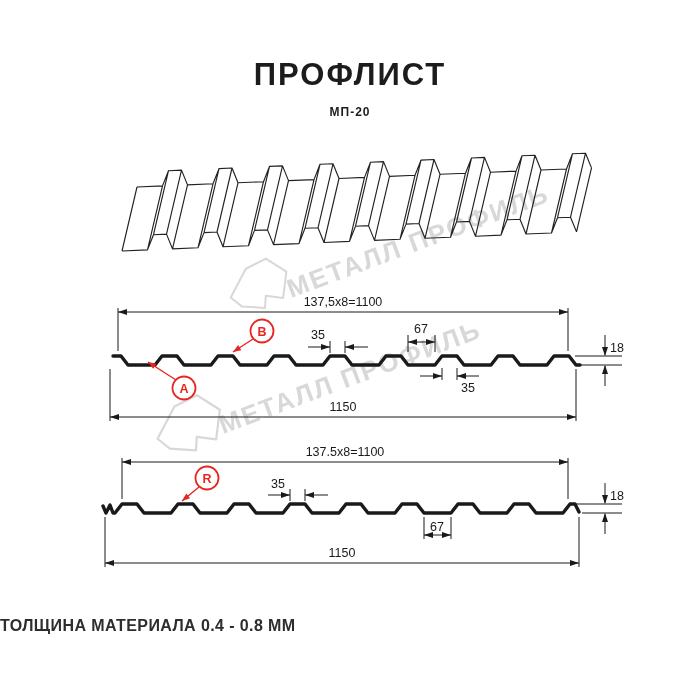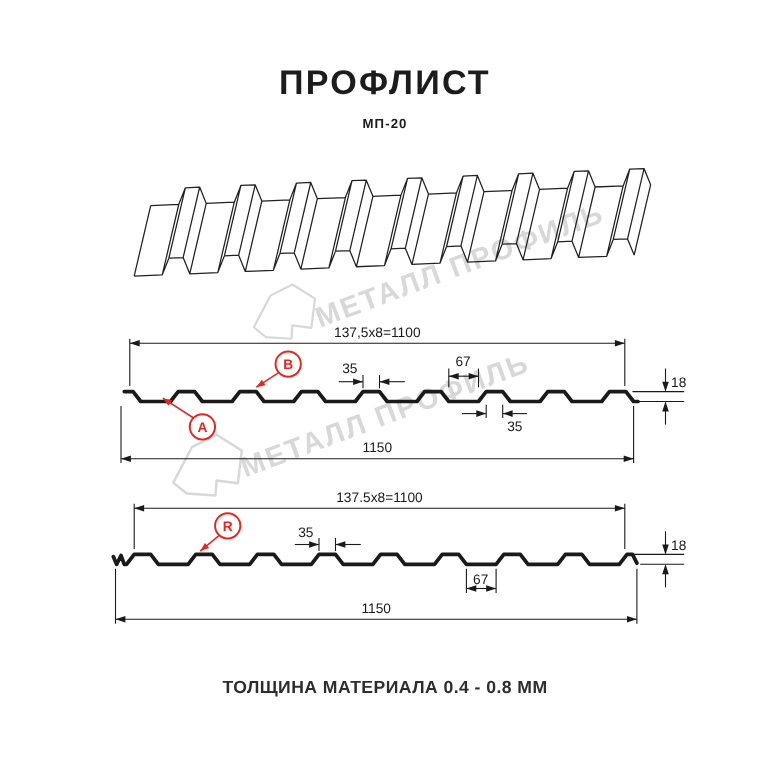--- a/index.html
+++ b/index.html
@@ -2,21 +2,21 @@
 <html><head>
 <meta charset="utf-8">
 <style>
   html,body{margin:0;padding:0;background:#fff;}
   #canvas{position:relative;width:700px;height:700px;background:#ffffff;overflow:hidden;
           font-family:"Liberation Sans",sans-serif;}
   .title{position:absolute;top:57px;left:0;width:700px;text-align:center;
          font-size:31px;font-weight:bold;letter-spacing:2px;color:#1c1c1c;}
   .subtitle{position:absolute;top:105px;left:0;width:700px;text-align:center;
          font-size:12px;font-weight:bold;letter-spacing:1px;color:#1c1c1c;}
-  .footer{position:absolute;top:617px;left:0;width:700px;text-align:center;
+  .footer{position:absolute;top:617px;left:0;width:700px;text-align:left;
          font-size:16px;font-weight:bold;letter-spacing:.4px;color:#2d2d2d;}
   svg{position:absolute;left:0;top:0;}
   svg text{font-family:"Liberation Sans",sans-serif;}
 </style>
 </head>
 <body>
 
 <div id="canvas">
   <div class="title">ПРОФЛИСТ</div>
   <div class="subtitle">МП-20</div>

